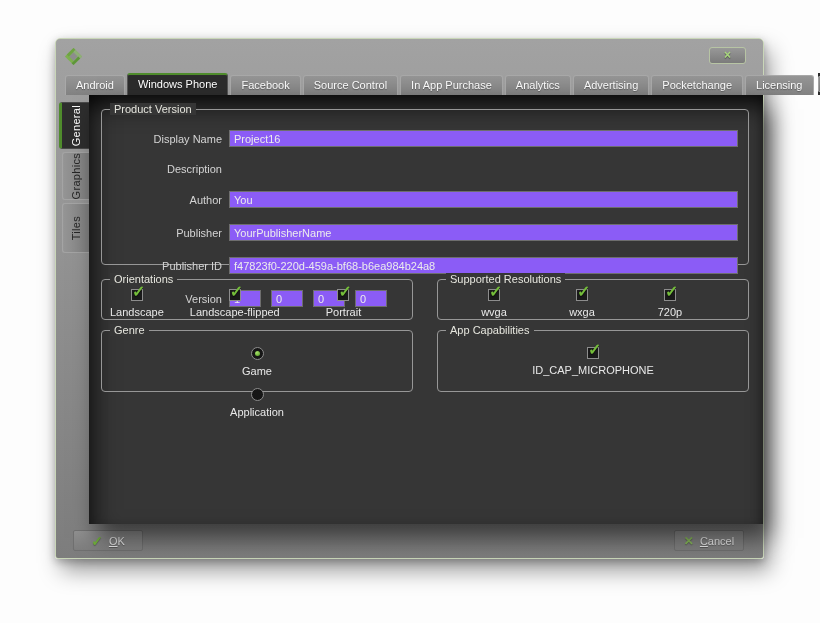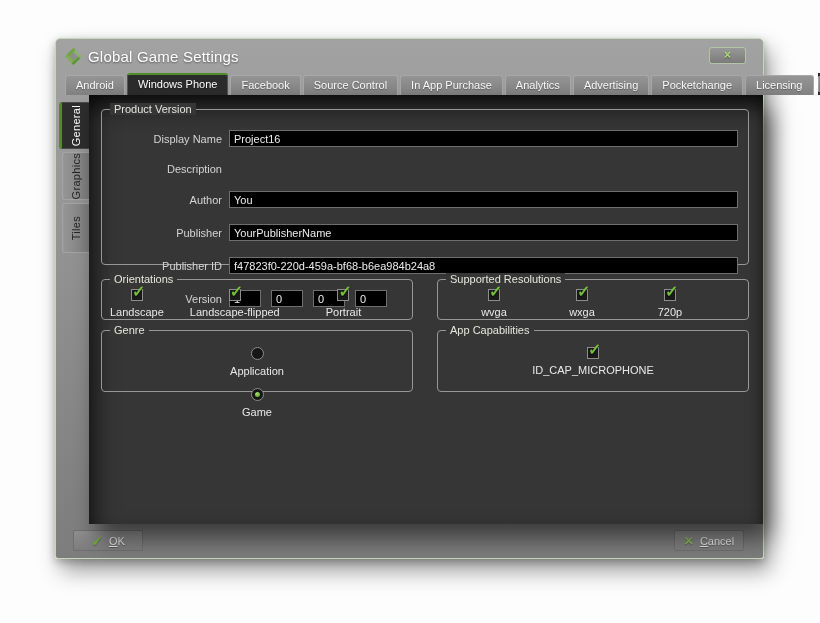--- a/index.html
+++ b/index.html
@@ -74,21 +74,21 @@
   
   .group { border:1px solid #979797; border-radius:4px; position:relative; }
   .group-legend {
     position:absolute; top:-7px; left:8px; background:#363636; padding:0 4px;
     color:#e6e6de; font-size:11px; white-space:nowrap;
   }
   .pv-group { height:156px; padding:20px 10px 0 4px; margin-bottom:14px; }
   .frow { display:flex; align-items:center; margin-bottom:16px; }
   .flabel { width:116px; text-align:right; margin-right:7px; color:#d4d4d4; font-size:11px; white-space:nowrap; }
   .tinput {
-    flex:1; height:17px; background:#000000; border:1px solid #6e6e6e;
+    flex:1; height:17px; background:#8b5cf6; border:1px solid #6e6e6e;
     color:#ececec; font-size:11px; font-family:"Liberation Sans", sans-serif; padding:0 4px; outline:none;
   }
   .vinput { flex:none; width:32px; margin-right:10px; }
   .grid2 { display:flex; gap:24px; margin-bottom:10px; }
   .grid2 .group { flex:1; }
   .check-group { height:41px; display:flex; align-items:center; padding:8px 8px 0 8px; }
   .tall-group { height:62px; padding:16px 8px 0 8px; }
   
   .opt { display:flex; align-items:center; gap:5px; color:#e8e8e8; font-size:11px; cursor:default;flex-direction:column; }
   .cb { width:12px; height:12px; background:#1a1a1a; border:1px solid #8d8d8d; position:relative; flex:none; }
@@ -124,21 +124,20 @@
 <div class="dialog">
 
   <div class="titlebar">
     <svg class="logo" viewBox="0 0 20 20">
       <path d="M10 1 L19 10 L10 19 L1 10 Z" fill="#7db04f"></path>
       <path d="M10 1 L19 10 L10 19 Z" fill="#8faf78"></path>
       <path d="M10 5.6 L14.4 10 L10 14.4 L5.6 10 Z" fill="#8d8d8d"></path>
       <path d="M10 1 L12 3 L5 10 L3 8 Z" fill="#6ea343"></path>
       <path d="M10 19 L8 17 L15 10 L17 12 Z" fill="#5e9639"></path>
     </svg>
-    <span class="titlebar-title">Global Game Settings</span>
     <div class="close-btn">×</div>
   </div>
 
   <div class="tabbar">
     <div class="tab">Android</div>
     <div class="tab selected">Windows Phone</div>
     <div class="tab">Facebook</div>
     <div class="tab">Source Control</div>
     <div class="tab">In App Purchase</div>
     <div class="tab">Analytics</div>
@@ -233,26 +232,26 @@
             </div>
           </div>
         </div>
       </div>
 
       <div class="grid2">
         <div class="group tall-group">
           <span class="group-legend">Genre</span>
           <div class="genre-opts">
             <div class="opt">
+              <span class="radio selected"></span>
+              <span>Game</span>
+            </div>
+            <div class="opt">
               <span class="radio"></span>
               <span>Application</span>
-            </div>
-            <div class="opt">
-              <span class="radio selected"></span>
-              <span>Game</span>
             </div>
           </div>
         </div>
         <div class="group tall-group">
           <span class="group-legend">App Capabilities</span>
           <div class="opt" style="align-self:flex-start;">
             <span class="cb checked"></span>
             <span>ID_CAP_MICROPHONE</span>
           </div>
         </div>

